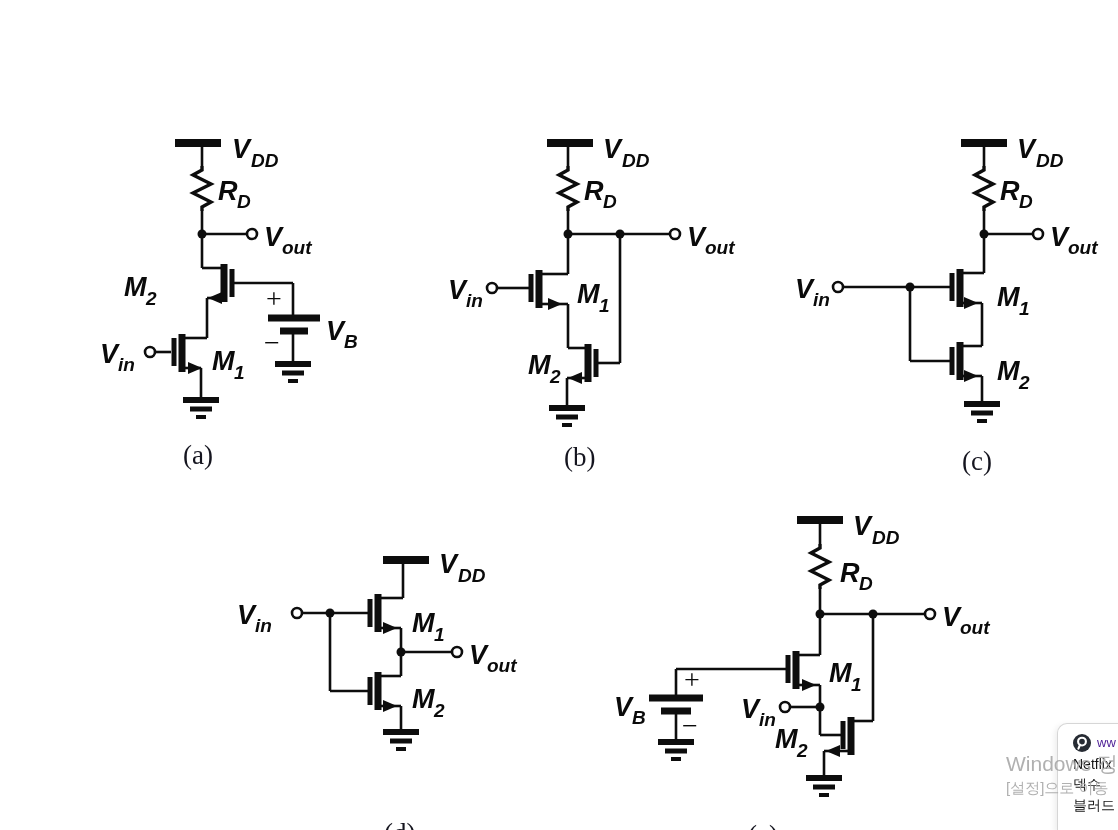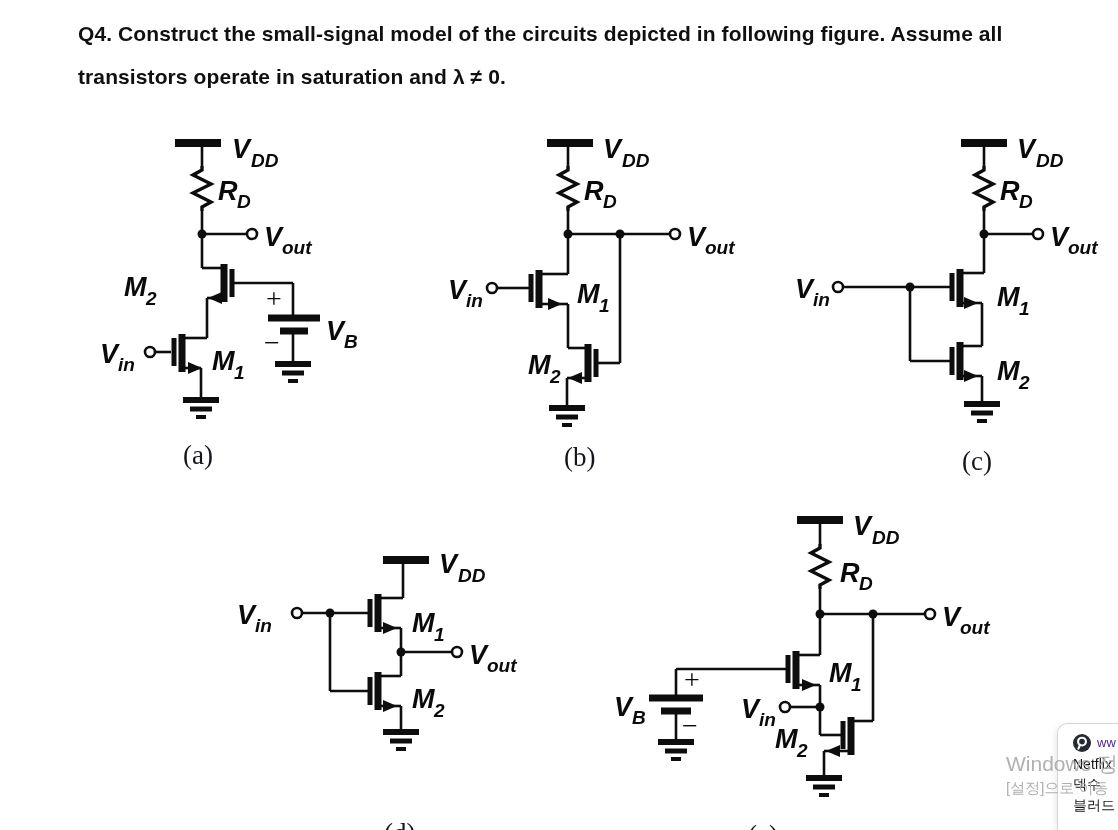--- a/index.html
+++ b/index.html
@@ -39,24 +39,20 @@
   #watermark{position:absolute;left:1006px;top:752px;z-index:30;color:#a8a8a8;
              pointer-events:none;white-space:nowrap;opacity:0.9;}
   #wm1{font-size:21px;line-height:24px;}
   #wm2{font-size:15px;line-height:18px;margin-top:3px;}
 </style>
 </head>
 <body>
 
 <div id="page">
 
-  <div id="title">
-    <div>Q4. Construct the small-signal model of the circuits depicted in following figure. Assume all</div>
-    <div>transistors operate in saturation and λ ≠ 0.</div>
-  </div>
 
   <svg class="fig" style="left:80px;top:118px" width="290" height="360" viewBox="0 0 290 360">
     <g>
       <line class="bar8" x1="95" y1="25" x2="141" y2="25"></line>
       <line class="w" x1="122" y1="25" x2="122" y2="48"></line>
     </g>
     <text class="lab" x="152" y="40">V</text>
     <text class="sub" x="171" y="49">DD</text>
     <g>
       <path class="w" style="stroke-width:3.4" d="M122,48 v4 l-9,5 l18,9 l-18,9 l18,9 l-9,5 v4"></path>

